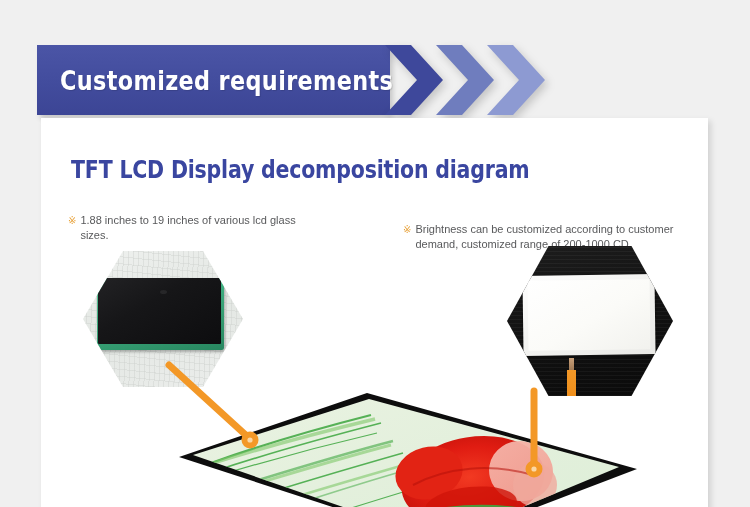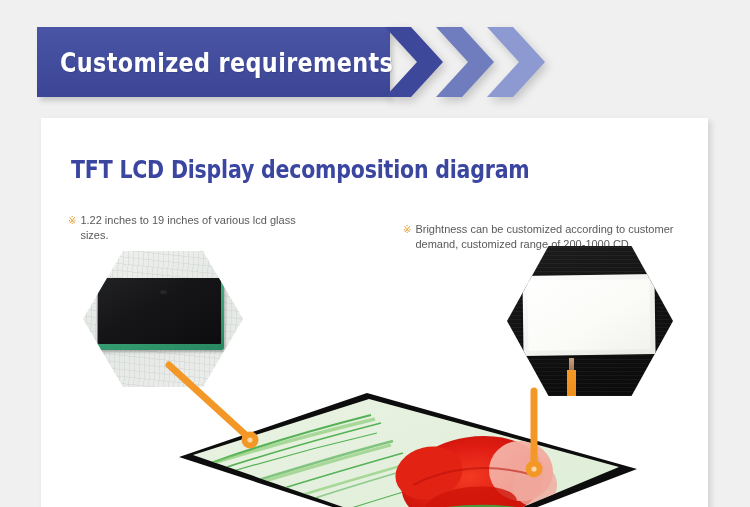--- a/index.html
+++ b/index.html
@@ -23,21 +23,21 @@
     width: 750px;
     height: 507px;
     background: #f0f0f0;
     overflow: hidden;
   }
 
   
   .banner-wrap {
     position: absolute;
     left: 37px;
-    top: 27px;
+    top: 45px;
     width: 510px;
     height: 58px;
   }
 
   .banner-bar {
     position: absolute;
     left: 0;
     top: 0;
     width: 353px;
     height: 70px;
@@ -267,21 +267,21 @@
       </svg>
     </div>
   </div>
 
   <div class="content-card">
 
     <div class="section-title">TFT LCD Display decomposition diagram</div>
 
     <div class="note note-left">
       <span class="note-mark">※</span>
-      <span class="note-text">1.22 inches to 19 inches of various lcd glass sizes.</span>
+      <span class="note-text">1.88 inches to 19 inches of various lcd glass sizes.</span>
     </div>
 
     <div class="note note-right">
       <span class="note-mark">※</span>
       <span class="note-text">Brightness can be customized according to customer demand, customized range of 200-1000 CD.</span>
     </div>
 
     <div class="hex hex-left">
       <div class="foam"></div>
       <div class="lcd-panel">

